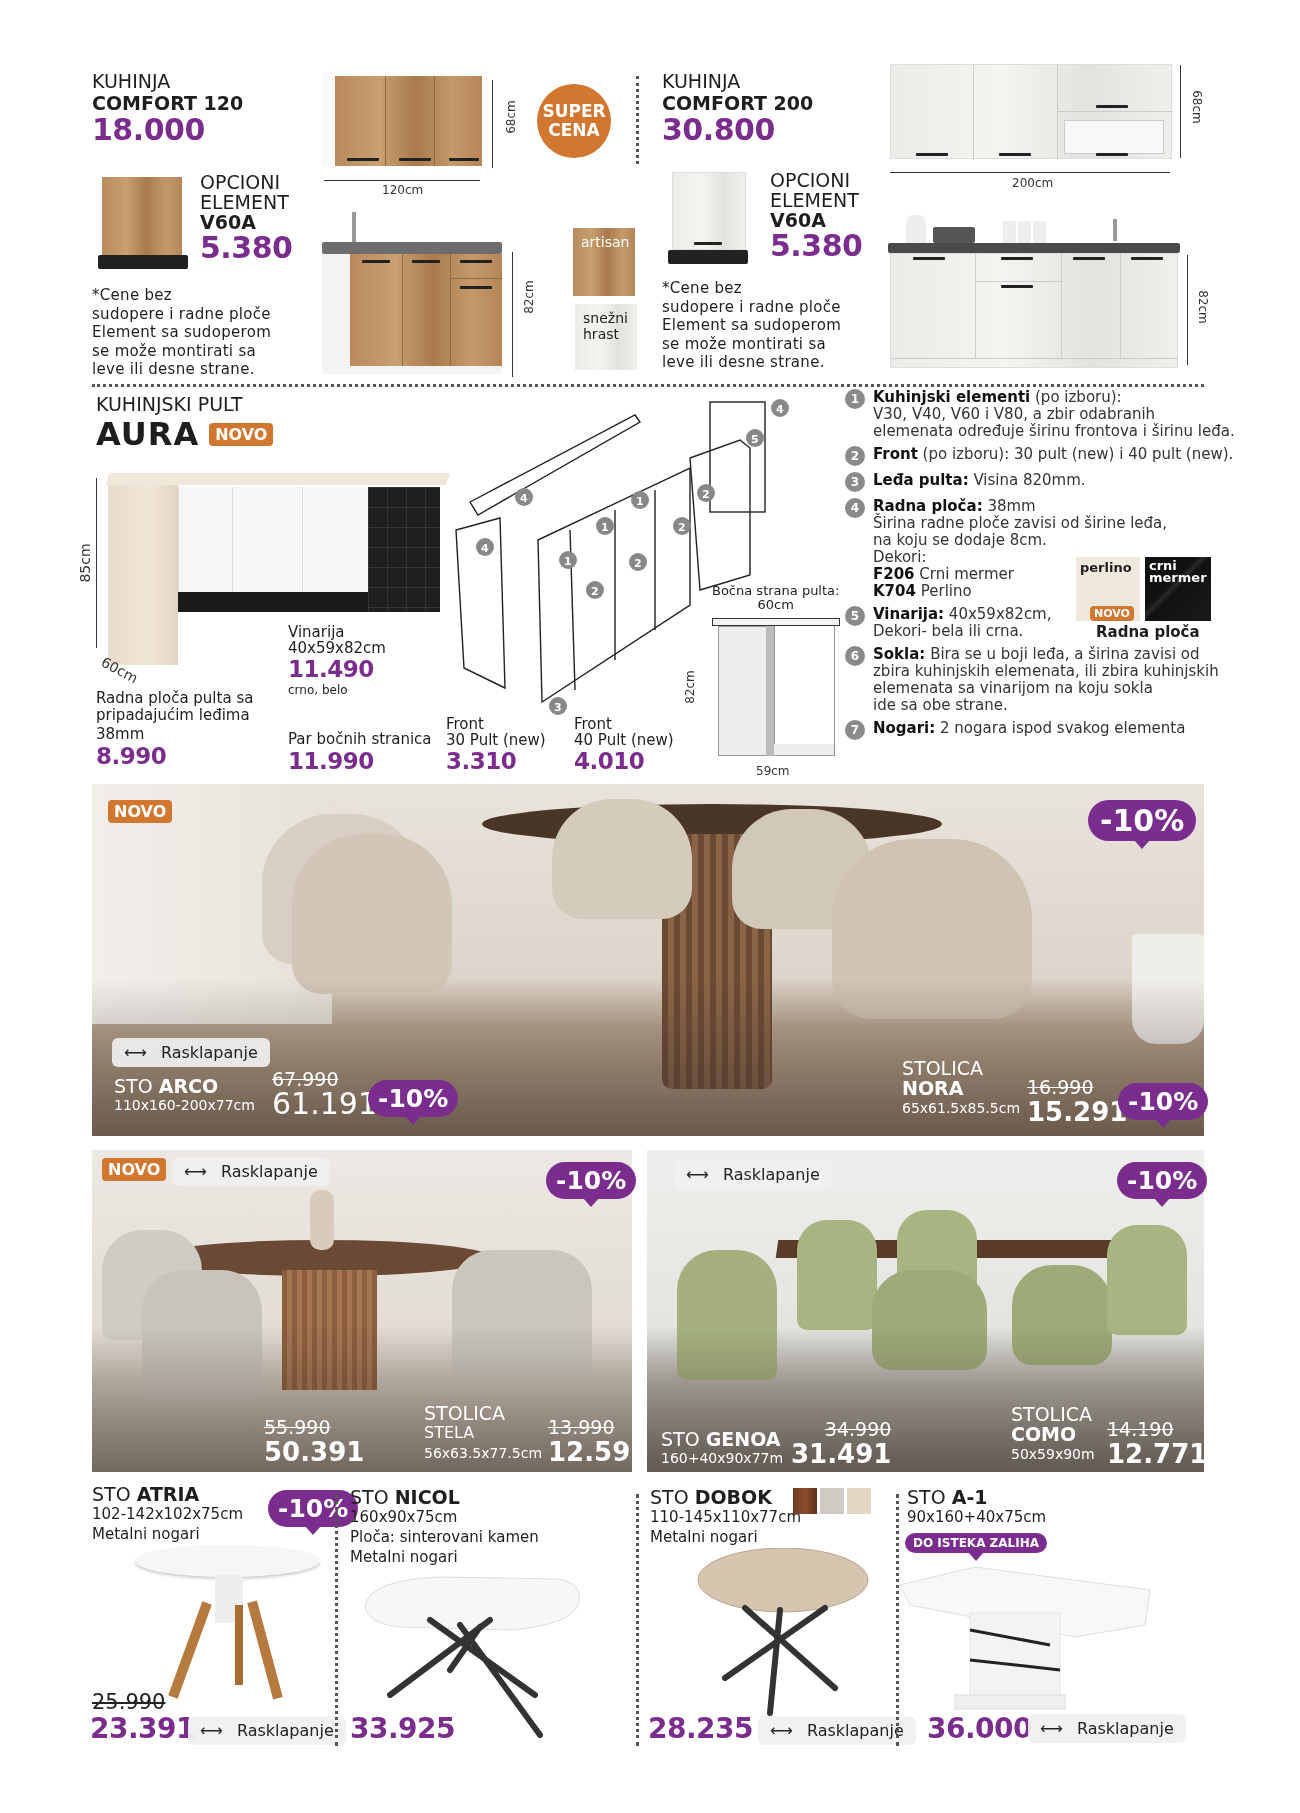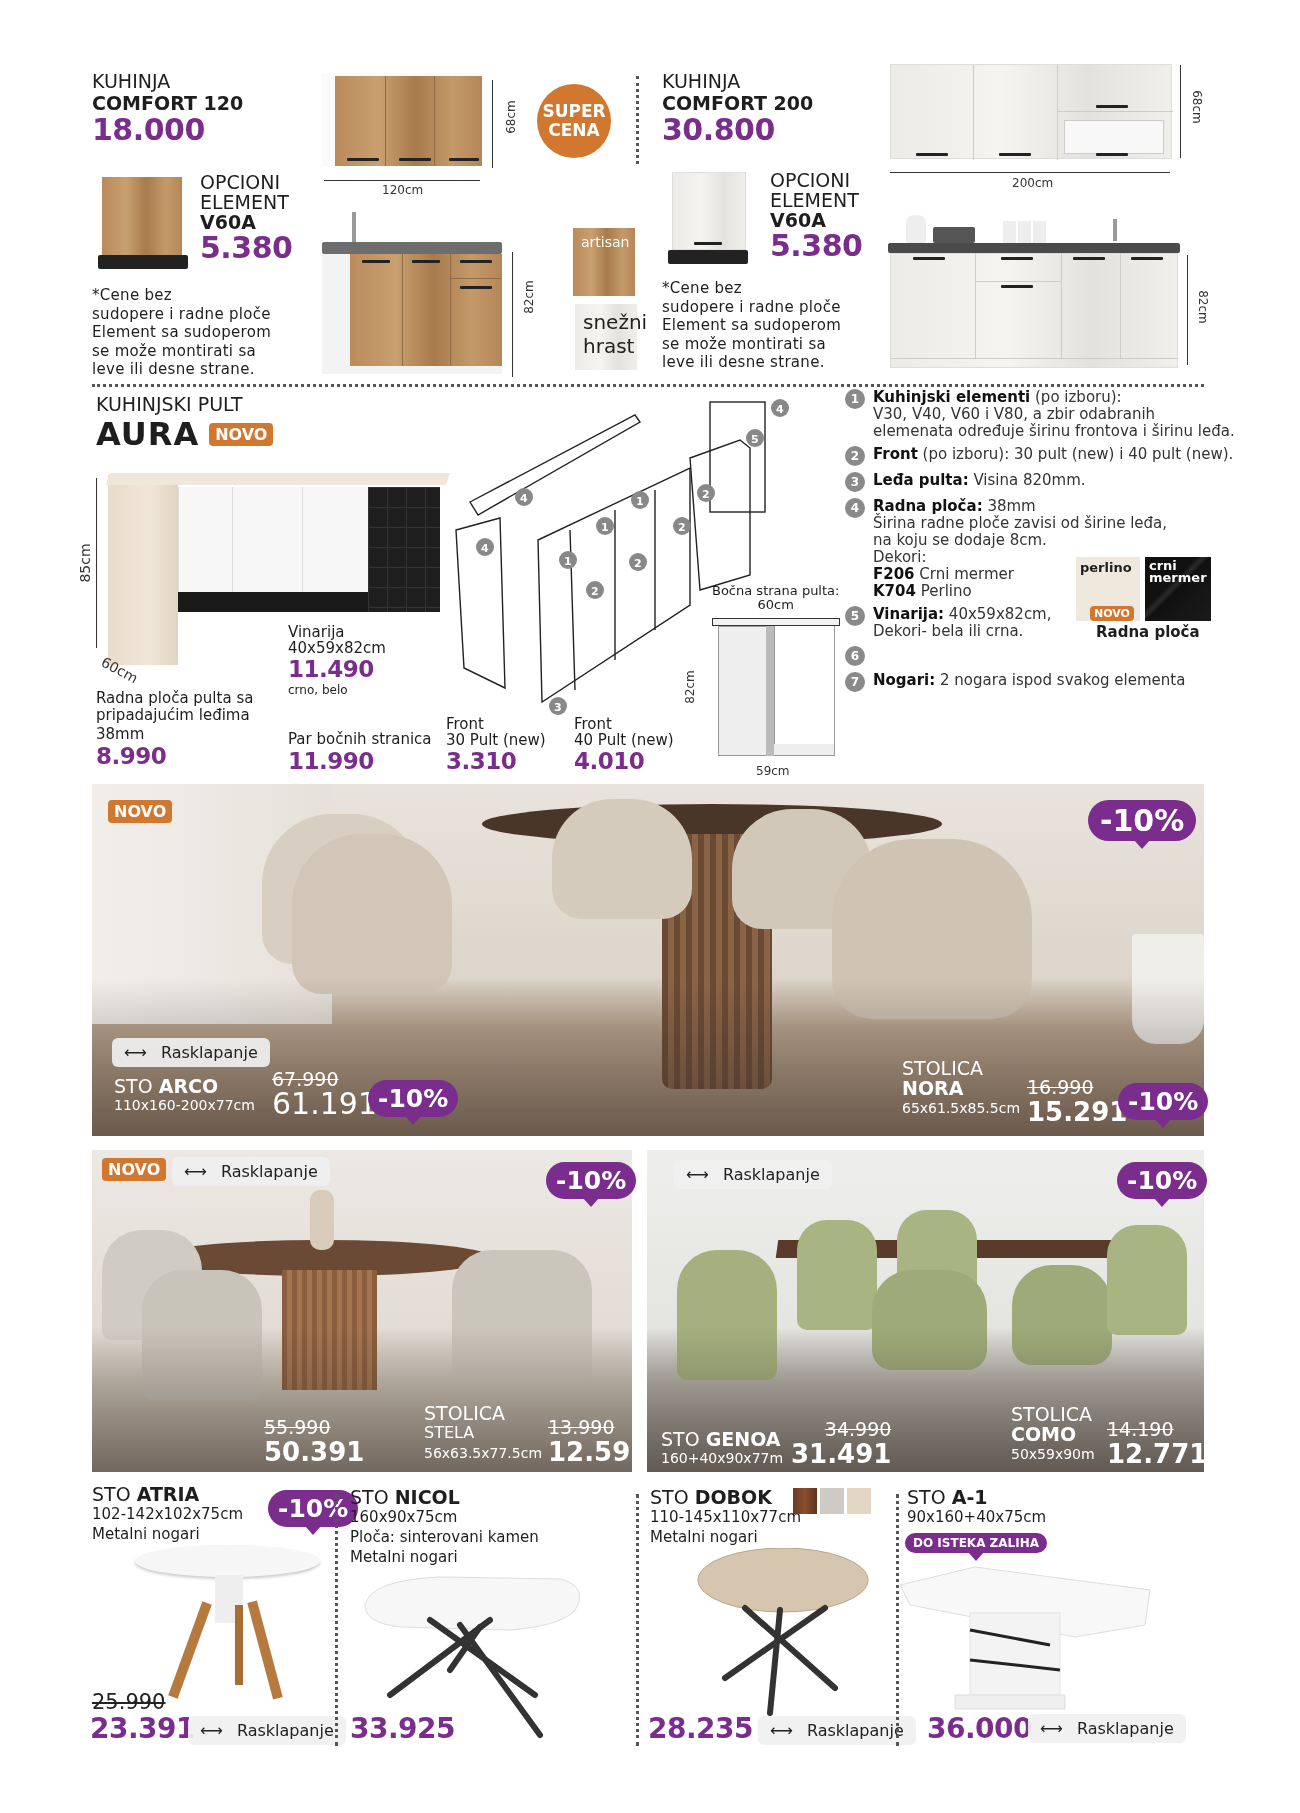--- a/index.html
+++ b/index.html
@@ -87,21 +87,21 @@
 
 <div class="abs" style="left:537px;top:84px;width:74px;height:74px;border-radius:50%;background:#d2772f;color:#fff;font-weight:bold;font-size:17px;line-height:19px;text-align:center;padding-top:18px;">
   <div>SUPER</div>
   <div>CENA</div>
 </div>
 
 <div class="abs wood" style="left:573px;top:228px;width:62px;height:68px;">
   <div style="color:#fff;font-size:14px;padding:6px 8px;">artisan</div>
 </div>
 <div class="abs whitewood" style="left:575px;top:304px;width:62px;height:66px;">
-  <div style="color:#222;font-size:20px;padding:6px 8px;line-height:24px;width:60px;">snežni hrast</div>
+  <div style="color:#222;font-size:14px;padding:6px 8px;line-height:16px;width:60px;">snežni hrast</div>
 </div>
 
 <div class="dots-v" style="left:636px;top:76px;height:88px;"></div>
 
 <div class="abs" style="left:662px;top:70px;">
   <div style="font-size:19px;">KUHINJA</div>
   <div style="font-size:19px;font-weight:bold;">COMFORT 200</div>
   <div class="price" style="font-size:30px;line-height:32px;">30.800</div>
 </div>
 <div class="abs" style="left:668px;top:172px;width:80px;height:92px;">
@@ -284,20 +284,25 @@
     </div>
   </div>
   <div style="display:flex;gap:8px;margin-bottom:6px;">
     <span class="num">5</span>
     <div><span class="b">Vinarija:</span><span> 40x59x82cm,</span>
       <div>Dekori- bela ili crna.</div>
     </div>
   </div>
   <div style="display:flex;gap:8px;margin-bottom:6px;">
     <span class="num">6</span>
+    <div><span class="b">Sokla:</span><span> Bira se u boji leđa, a širina zavisi od</span>
+      <div>zbira kuhinjskih elemenata, ili zbira kuhinjskih</div>
+      <div>elemenata sa vinarijom na koju sokla</div>
+      <div>ide sa obe strane.</div>
+    </div>
   </div>
   <div style="display:flex;gap:8px;">
     <span class="num">7</span>
     <div><span class="b">Nogari:</span><span> 2 nogara ispod svakog elementa</span></div>
   </div>
 </div>
 
 <div class="abs" style="left:1076px;top:557px;width:64px;height:64px;background:#efe8dc;">
   <div style="font-size:13px;font-weight:bold;padding:3px 4px;">perlino</div>
   <span class="novo" style="position:absolute;left:14px;bottom:0;font-size:11px;padding:1px 4px;">NOVO</span>

